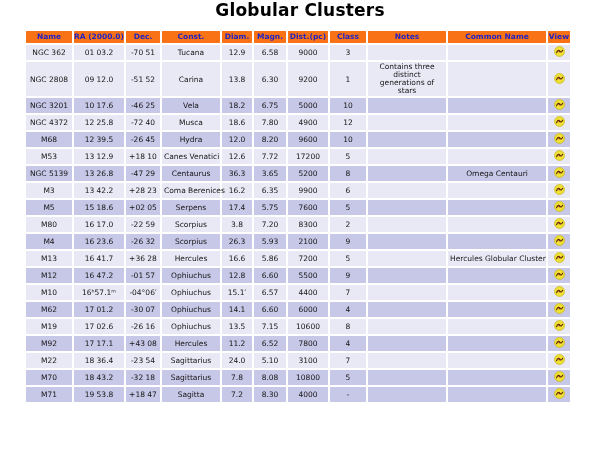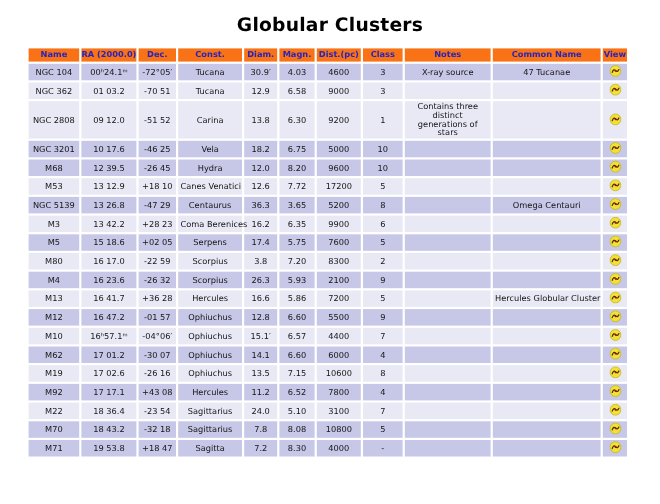--- a/index.html
+++ b/index.html
@@ -6,21 +6,21 @@
     margin: 0;
     padding: 0;
     background: #ffffff;
     width: 600px;
     height: 458px;
     font-family: "DejaVu Sans", "Liberation Sans", sans-serif;
     overflow: hidden;
   }
   .page { width: 600px; height: 458px; }
   h1.page-title {
-    margin: 13px 0 9px 0;
+    margin: 0 0 9px 0;
     text-align: center;
     font-size: 17px;
     font-weight: 700;
     color: #000000;
     letter-spacing: 0.2px;
   }
   table.clusters {
     margin-left: 24px;
     width: 548px;
     table-layout: fixed;
@@ -87,37 +87,20 @@
           <th>Diam.</th>
           <th>Magn.</th>
           <th>Dist.(pc)</th>
           <th>Class</th>
           <th>Notes</th>
           <th>Common Name</th>
           <th>View</th>
         </tr>
     </thead>
     <tbody>
-        <tr class="dark">
-          <td class="cell-name">NGC 104</td>
-          <td class="cell-ra">00ʰ24.1ᵐ</td>
-          <td class="cell-dec">-72°05′</td>
-          <td class="cell-constellation">Tucana</td>
-          <td class="cell-diam">30.9′</td>
-          <td class="cell-magn">4.03</td>
-          <td class="cell-dist">4600</td>
-          <td class="cell-class">3</td>
-          <td class="cell-notes">X-ray source</td>
-          <td class="cell-common_name">47 Tucanae</td>
-          <td class="cell-view"><span class="view-icon"><svg width="11" height="11" viewBox="0 0 12 12" xmlns="http://www.w3.org/2000/svg">
-                <circle cx="6" cy="6" r="5.4" fill="#f0e137" stroke="#c7b516" stroke-width="0.8"></circle>
-                <path d="M2.8 7.4 Q4.2 3.4 6.1 5.6 T9.4 4.6" stroke="#5a2408" stroke-width="1.2" fill="none" stroke-linecap="round"></path>
-                <circle cx="6.1" cy="5.9" r="1" fill="#8a1a1a"></circle>
-              </svg></span></td>
-        </tr>
         <tr class="light">
           <td class="cell-name">NGC 362</td>
           <td class="cell-ra">01 03.2</td>
           <td class="cell-dec">-70 51</td>
           <td class="cell-constellation">Tucana</td>
           <td class="cell-diam">12.9</td>
           <td class="cell-magn">6.58</td>
           <td class="cell-dist">9000</td>
           <td class="cell-class">3</td>
           <td class="cell-notes"></td>
@@ -155,20 +138,37 @@
           <td class="cell-dist">5000</td>
           <td class="cell-class">10</td>
           <td class="cell-notes"></td>
           <td class="cell-common_name"></td>
           <td class="cell-view"><span class="view-icon"><svg width="11" height="11" viewBox="0 0 12 12" xmlns="http://www.w3.org/2000/svg">
                 <circle cx="6" cy="6" r="5.4" fill="#f0e137" stroke="#c7b516" stroke-width="0.8"></circle>
                 <path d="M2.8 7.4 Q4.2 3.4 6.1 5.6 T9.4 4.6" stroke="#5a2408" stroke-width="1.2" fill="none" stroke-linecap="round"></path>
                 <circle cx="6.1" cy="5.9" r="1" fill="#8a1a1a"></circle>
               </svg></span></td>
         </tr>
+        <tr class="light">
+          <td class="cell-name">NGC 4372</td>
+          <td class="cell-ra">12 25.8</td>
+          <td class="cell-dec">-72 40</td>
+          <td class="cell-constellation">Musca</td>
+          <td class="cell-diam">18.6</td>
+          <td class="cell-magn">7.80</td>
+          <td class="cell-dist">4900</td>
+          <td class="cell-class">12</td>
+          <td class="cell-notes"></td>
+          <td class="cell-common_name"></td>
+          <td class="cell-view"><span class="view-icon"><svg width="11" height="11" viewBox="0 0 12 12" xmlns="http://www.w3.org/2000/svg">
+                <circle cx="6" cy="6" r="5.4" fill="#f0e137" stroke="#c7b516" stroke-width="0.8"></circle>
+                <path d="M2.8 7.4 Q4.2 3.4 6.1 5.6 T9.4 4.6" stroke="#5a2408" stroke-width="1.2" fill="none" stroke-linecap="round"></path>
+                <circle cx="6.1" cy="5.9" r="1" fill="#8a1a1a"></circle>
+              </svg></span></td>
+        </tr>
         <tr class="dark">
           <td class="cell-name">M68</td>
           <td class="cell-ra">12 39.5</td>
           <td class="cell-dec">-26 45</td>
           <td class="cell-constellation">Hydra</td>
           <td class="cell-diam">12.0</td>
           <td class="cell-magn">8.20</td>
           <td class="cell-dist">9600</td>
           <td class="cell-class">10</td>
           <td class="cell-notes"></td>

